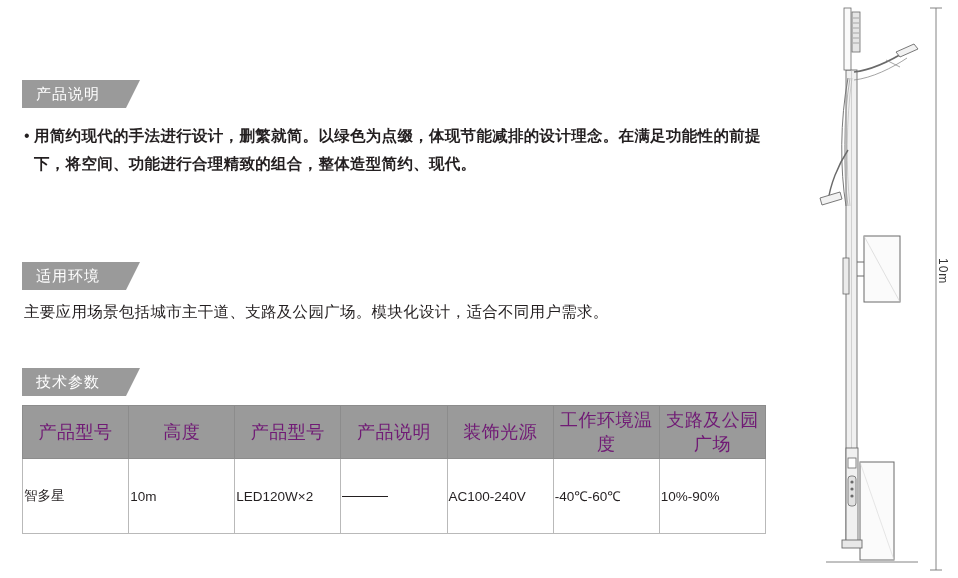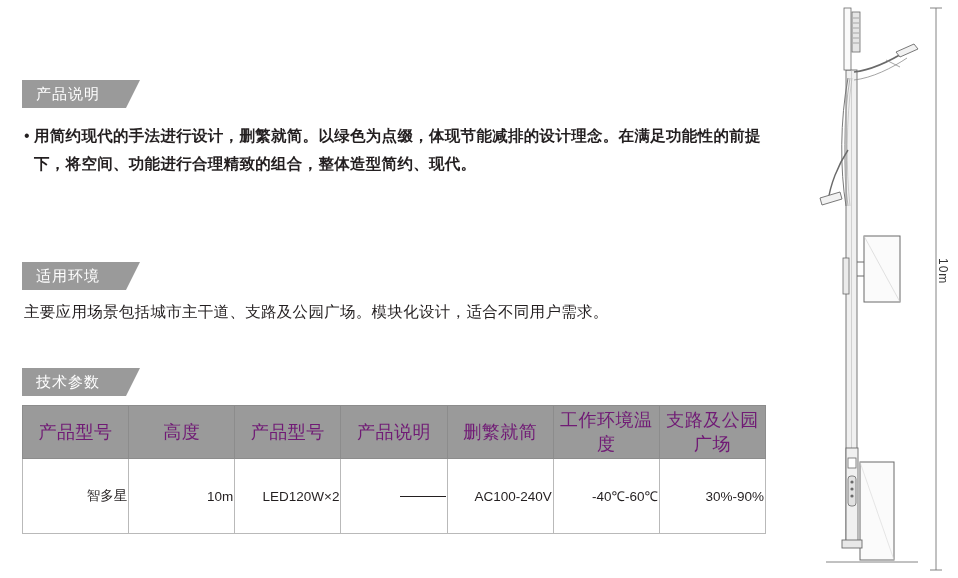--- a/index.html
+++ b/index.html
@@ -97,21 +97,21 @@
     color: #701a75;
     font-weight: normal;
     font-size: 18px;
     height: 50px;
     border: 1px solid #8c8c8c;
     letter-spacing: 0.5px;
   }
   table.spec td {
     border: 1px solid #b9b9b9;
     height: 72px;
-    text-align: right;
+    text-align: left;
     font-size: 13.5px;
     color: #231f20;
     background: #ffffff;
   }
   td.dash-cell span {
     display: inline-block;
     width: 46px;
     height: 0;
     border-top: 1.5px solid #231f20;
     vertical-align: middle;
@@ -153,34 +153,34 @@
 
   <div class="ribbon" id="ribbon-spec">技术参数</div>
 
   <table class="spec">
     <thead>
       <tr>
         <th>产品型号</th>
         <th>高度</th>
         <th>产品型号</th>
         <th>产品说明</th>
-        <th>删繁就简</th>
+        <th>装饰光源</th>
         <th>工作环境温度</th>
         <th>支路及公园广场</th>
       </tr>
     </thead>
     <tbody>
       <tr>
         <td>智多星</td>
         <td>10m</td>
         <td>LED120W×2</td>
         <td class="dash-cell"><span></span></td>
         <td>AC100-240V</td>
         <td>-40℃-60℃</td>
-        <td>30%-90%</td>
+        <td>10%-90%</td>
       </tr>
     </tbody>
   </table>
 </div>
 
 <div class="illus">
   <svg width="190" height="578" viewBox="0 0 190 578">
     <g stroke="#555" fill="none" stroke-width="1">
 
       <line x1="168" y1="8" x2="168" y2="570" stroke="#777" stroke-width="0.9"></line>

